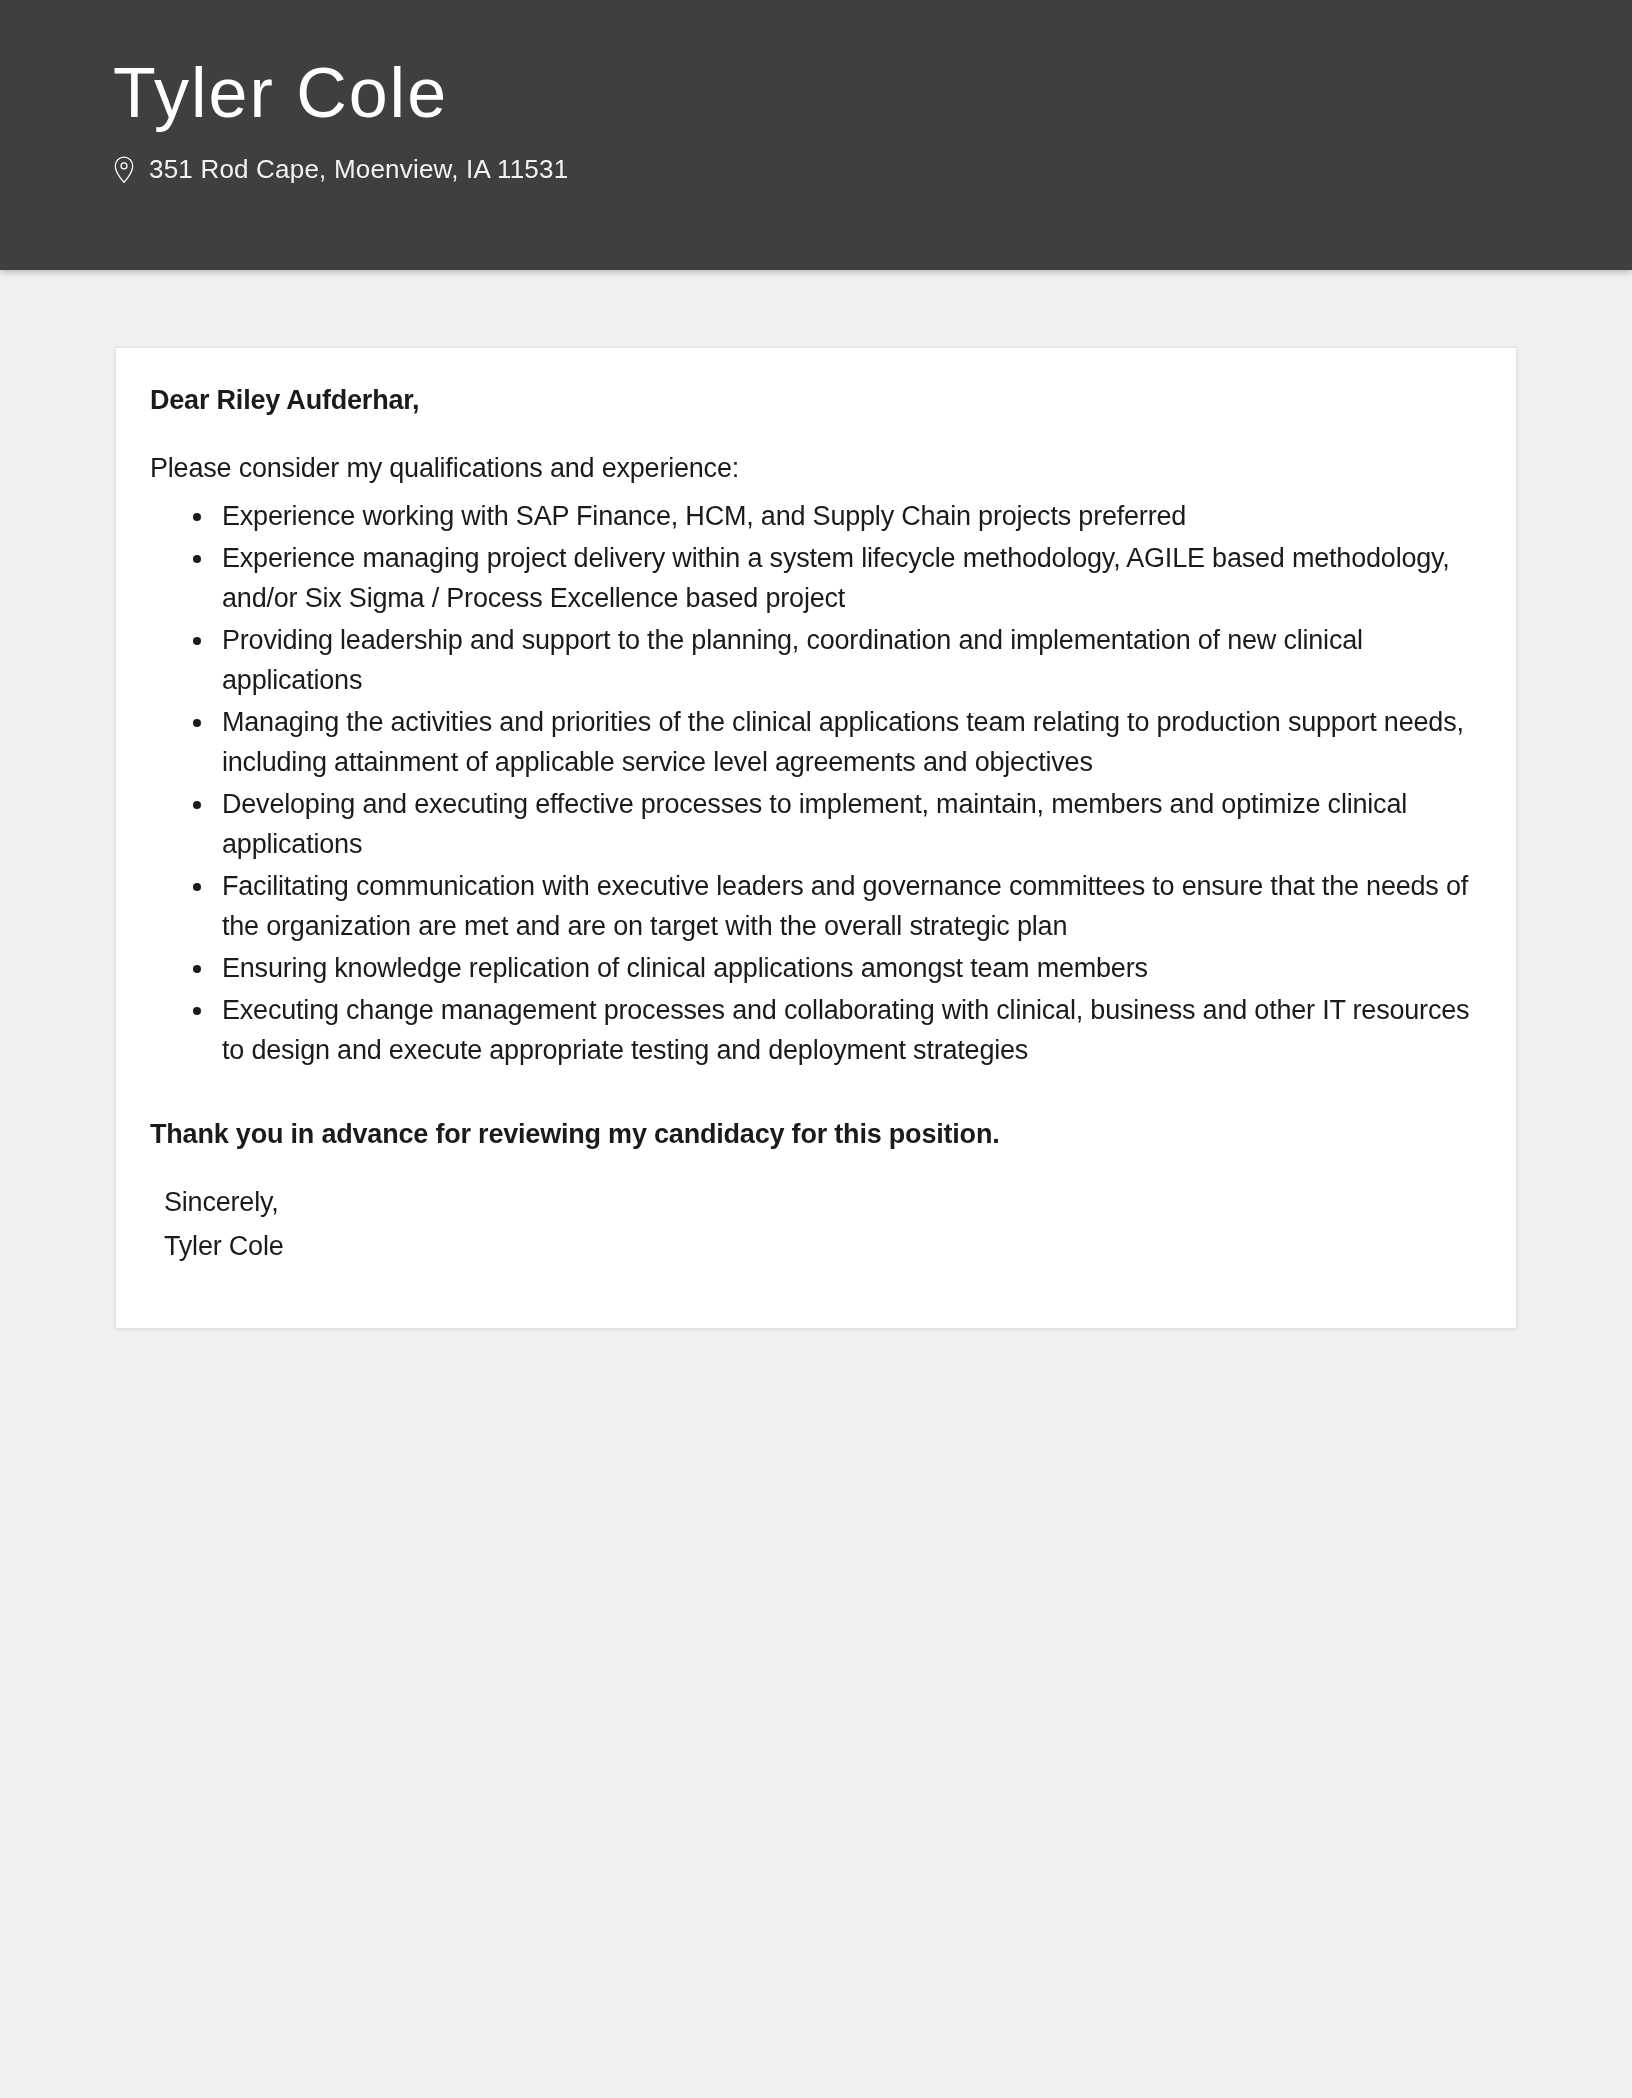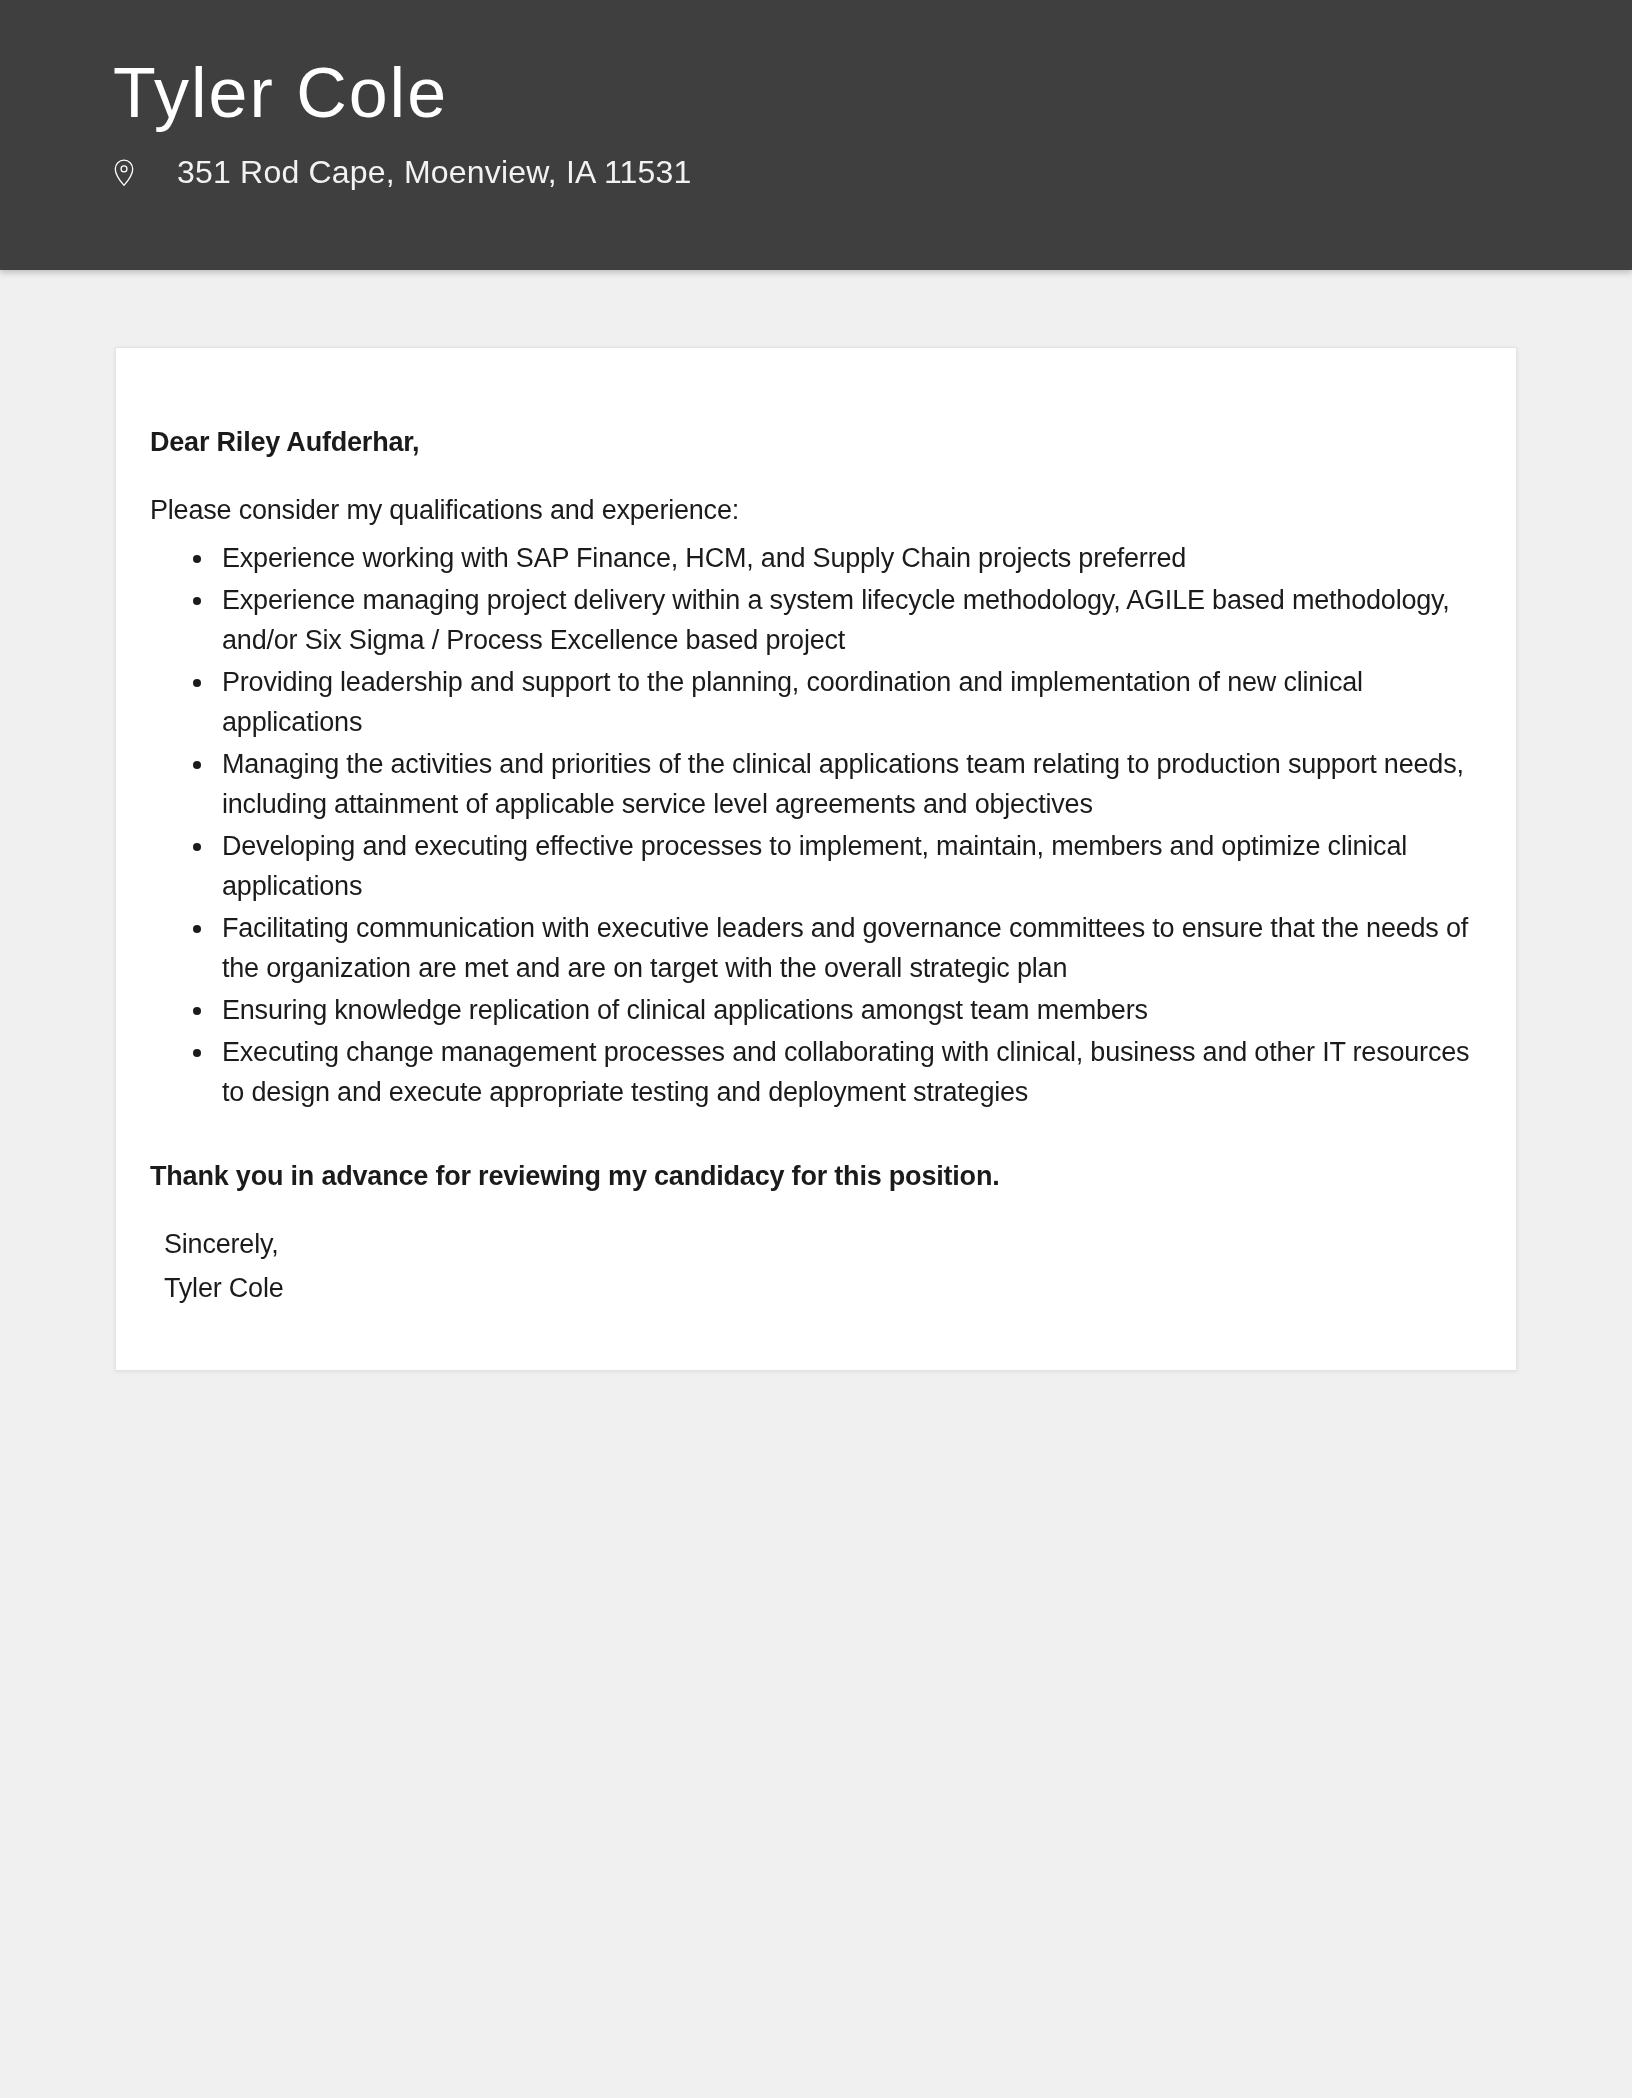--- a/index.html
+++ b/index.html
@@ -37,23 +37,22 @@
     gap: 14px;
     margin-top: 26px;
   }
   .pin-icon svg {
     display: block;
     width: 22px;
     height: 28px;
   }
   .address {
     color: #f2f2f2;
-    font-size: 32px;
+    font-size: 26px;
     letter-spacing: 0.2px;
-    margin-left: 28px;
   }
 
   
   .card {
     width: 1402px;
     box-sizing: border-box;
     margin: 77px auto 0 auto;
     background: #ffffff;
     border: 1px solid #e3e3e3;
     box-shadow: 0 1px 4px rgba(0,0,0,0.07);
@@ -61,21 +60,21 @@
     color: #1b1b1b;
     font-size: 27px;
     letter-spacing: -0.2px;
   }
   .salutation,
   .para,
   .thanks {
     margin: 0 0 24px 0;
     line-height: 44px;
   }
-  .salutation { font-weight: 700; margin-top: 42px; }
+  .salutation { font-weight: 700; }
   .lead-in { margin-bottom: 6px; }
   .bullets {
     margin: 0 0 42px 0;
     padding-left: 58px;
     list-style: disc;
   }
   .bullets li {
     line-height: 40px;
     margin: 2px 8px;
     padding-left: 6px;

